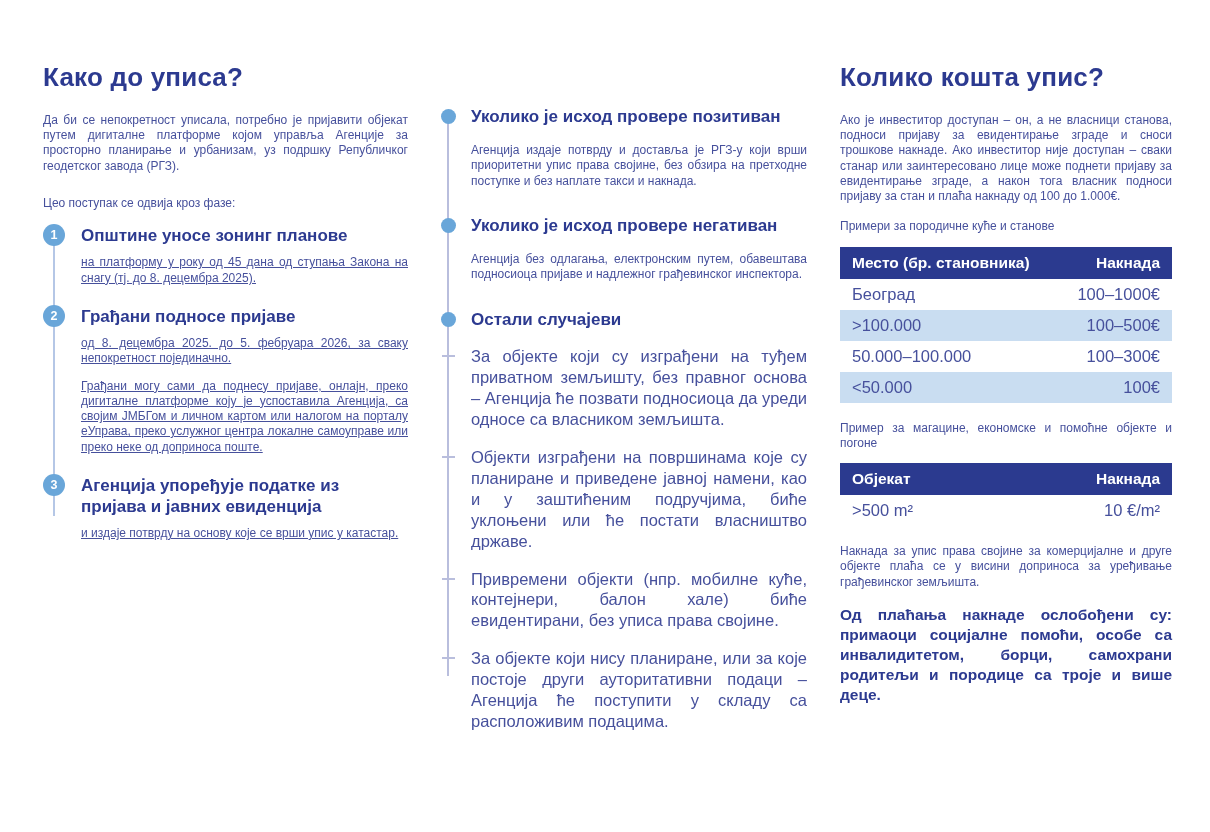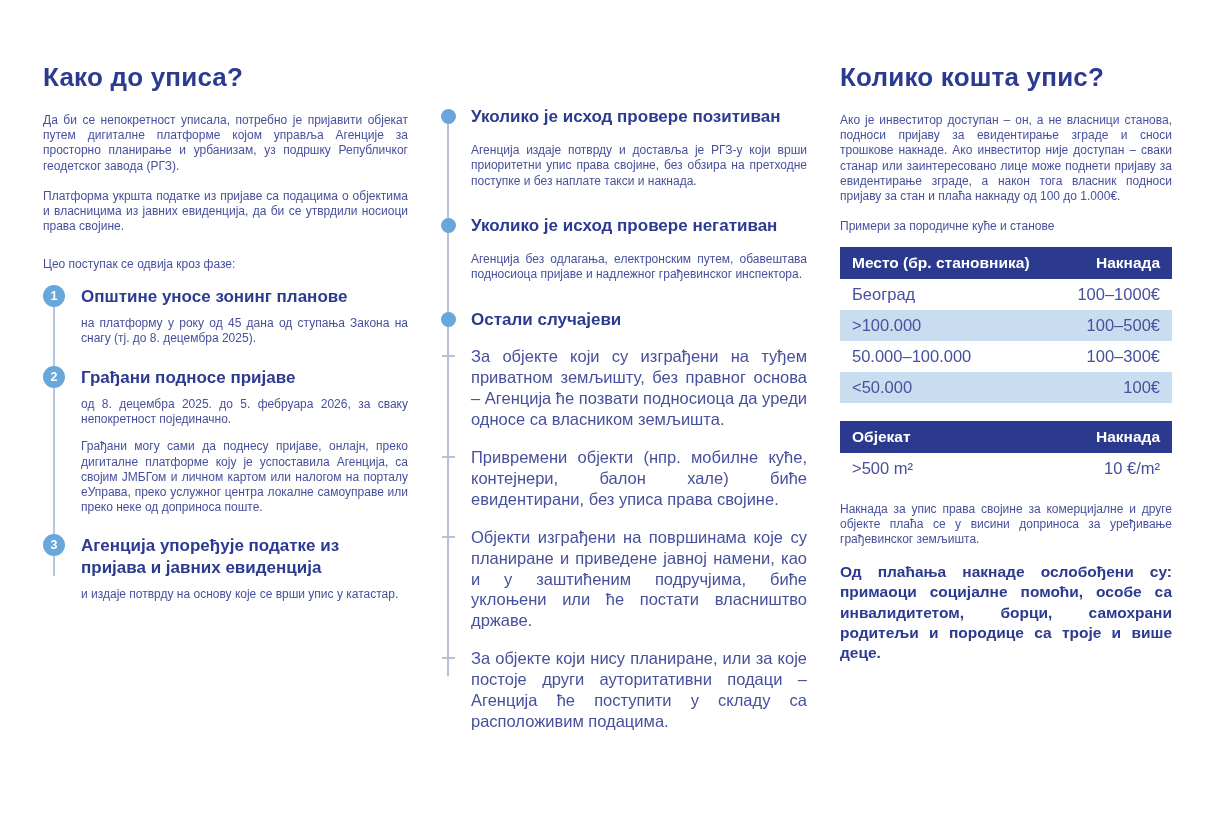--- a/index.html
+++ b/index.html
@@ -51,21 +51,21 @@
     position:absolute;left:0;top:-1px;
     width:22px;height:22px;border-radius:50%;
     background:var(--badge);
     color:#ffffff;font-size:12.5px;font-weight:700;
     display:flex;align-items:center;justify-content:center;
   }
   .step-title{
     color:var(--navy);font-size:17px;font-weight:700;
     line-height:1.25;margin-bottom:9px;
   }
-  .step p{margin-bottom:12px;}
+  .step p{margin-bottom:12px;text-decoration:underline;}
   .step p:last-child{margin-bottom:0;}
   
   .flow{position:relative;padding-left:30px;margin-top:44px;}
   .flow::before{
     content:"";position:absolute;left:6px;top:16px;bottom:56px;
     width:2px;background:var(--rail2);
   }
   .flow-section{margin-bottom:26px;}
   .flow-title{
     position:relative;
@@ -111,21 +111,20 @@
   }
 </style>
 </head>
 <body>
 
 <div class="page">
 
   <div class="col">
     <h1>Како до уписа?</h1>
     <p>Да би се непокретност уписала, потребно је пријавити објекат путем дигиталне платформе којом управља Агенције за просторно планирање и урбанизам, уз подршку Републичког геодетског завода (РГЗ).</p>
-    <p>Платформа укршта податке из пријаве са подацима о објектима и власницима из јавних евиденција, да би се утврдили носиоци права својине.</p>
     <p class="lead">Цео поступак се одвија кроз фазе:</p>
 
     <div class="steps">
       <div class="step">
         <span class="step-badge">1</span>
         <div class="step-title">Општине уносе зонинг планове</div>
         <p>на платформу у року од 45 дана од ступања Закона на снагу (тј. до 8. децембра 2025).</p>
       </div>
       <div class="step">
         <span class="step-badge">2</span>
@@ -160,22 +159,22 @@
         <p>Агенција без одлагања, електронским путем, обавештава подносиоца пријаве и надлежног грађевинског инспектора.</p>
       </div>
 
       <div class="flow-section">
         <div class="flow-title">
           <span class="flow-dot"></span>
           <span>Остали случајеви</span>
         </div>
         <ul class="dash-list">
           <li>За објекте који су изграђени на туђем приватном земљишту, без правног основа – Агенција ће позвати подносиоца да уреди односе са власником земљишта.</li>
+          <li>Објекти изграђени на површинама које су планиране и приведене јавној намени, као и у заштићеним подручјима, биће уклоњени или ће постати власништво државе.</li>
           <li>Привремени објекти (нпр. мобилне куће, контејнери, балон хале) биће евидентирани, без уписа права својине.</li>
-          <li>Објекти изграђени на површинама које су планиране и приведене јавној намени, као и у заштићеним подручјима, биће уклоњени или ће постати власништво државе.</li>
           <li>За објекте који нису планиране, или за које постоје други ауторитативни подаци – Агенција ће поступити у складу са расположивим подацима.</li>
         </ul>
       </div>
 
     </div>
   </div>
 
   <div class="col">
     <h1>Колико кошта упис?</h1>
     <p>Ако је инвеститор доступан – он, а не власници станова, подноси пријаву за евидентирање зграде и сноси трошкове накнаде. Ако инвеститор није доступан – сваки станар или заинтересовано лице може поднети пријаву за евидентирање зграде, а након тога власник подноси пријаву за стан и плаћа накнаду од 100 до 1.000€.</p>
@@ -201,20 +200,21 @@
           <td>50.000–100.000</td>
           <td>100–300€</td>
         </tr>
         <tr>
           <td>&lt;50.000</td>
           <td>100€</td>
         </tr>
       </tbody>
     </table>
 
+    <p class="caption justified">Пример за магацине, економске и помоћне објекте и погоне</p>
     <table>
       <thead>
         <tr>
           <th>Објекат</th>
           <th>Накнада</th>
         </tr>
       </thead>
       <tbody>
         <tr>
           <td>&gt;500 m²</td>

